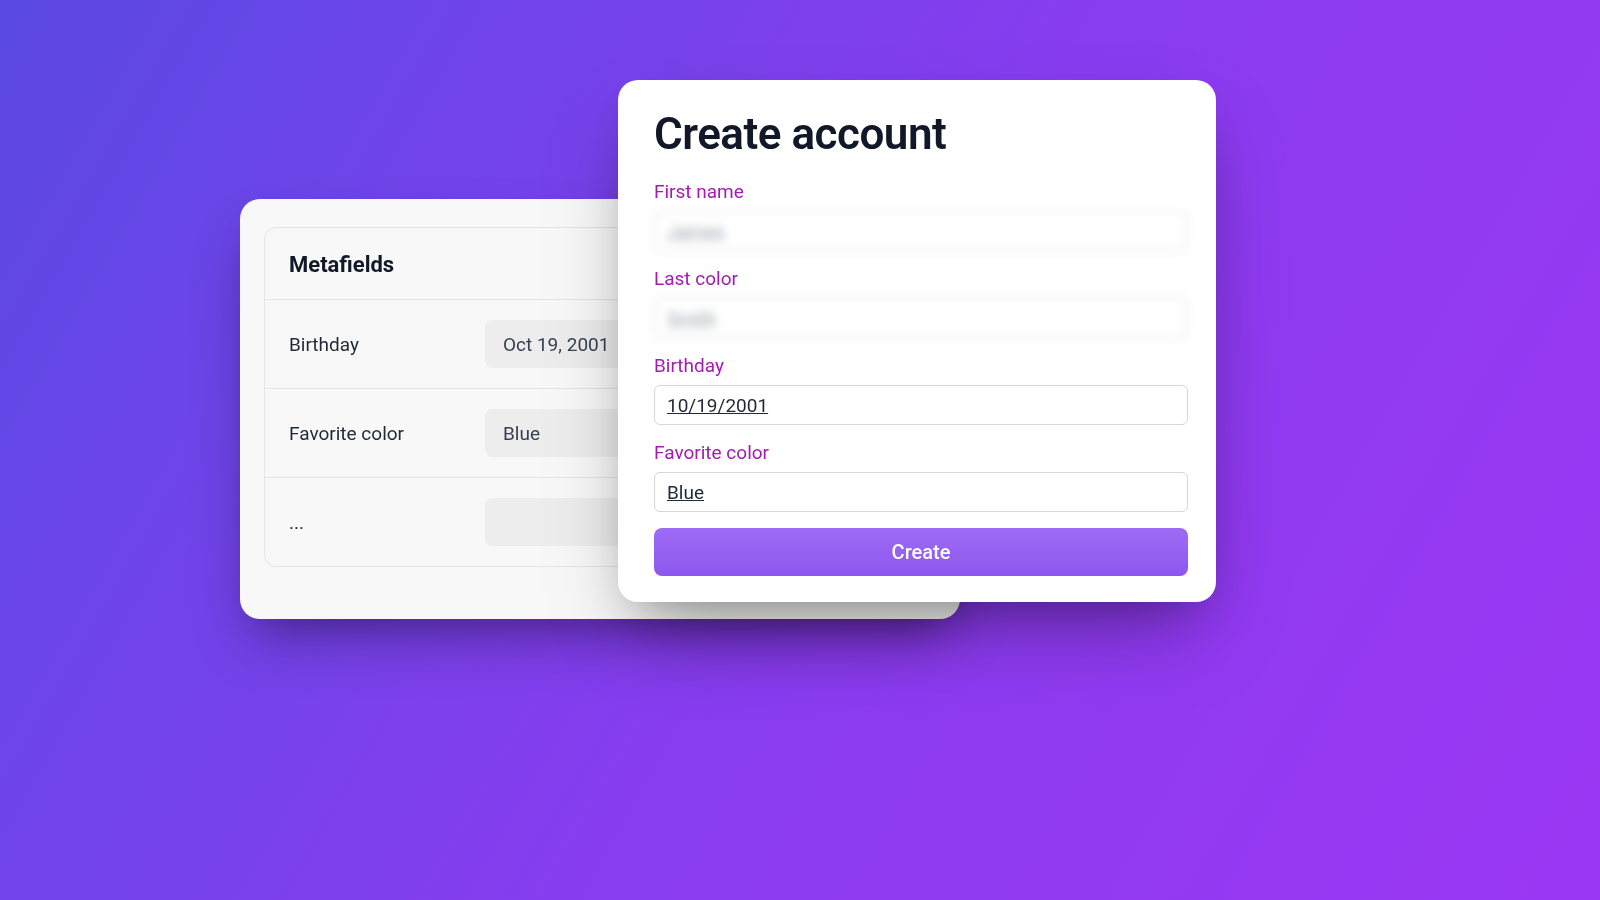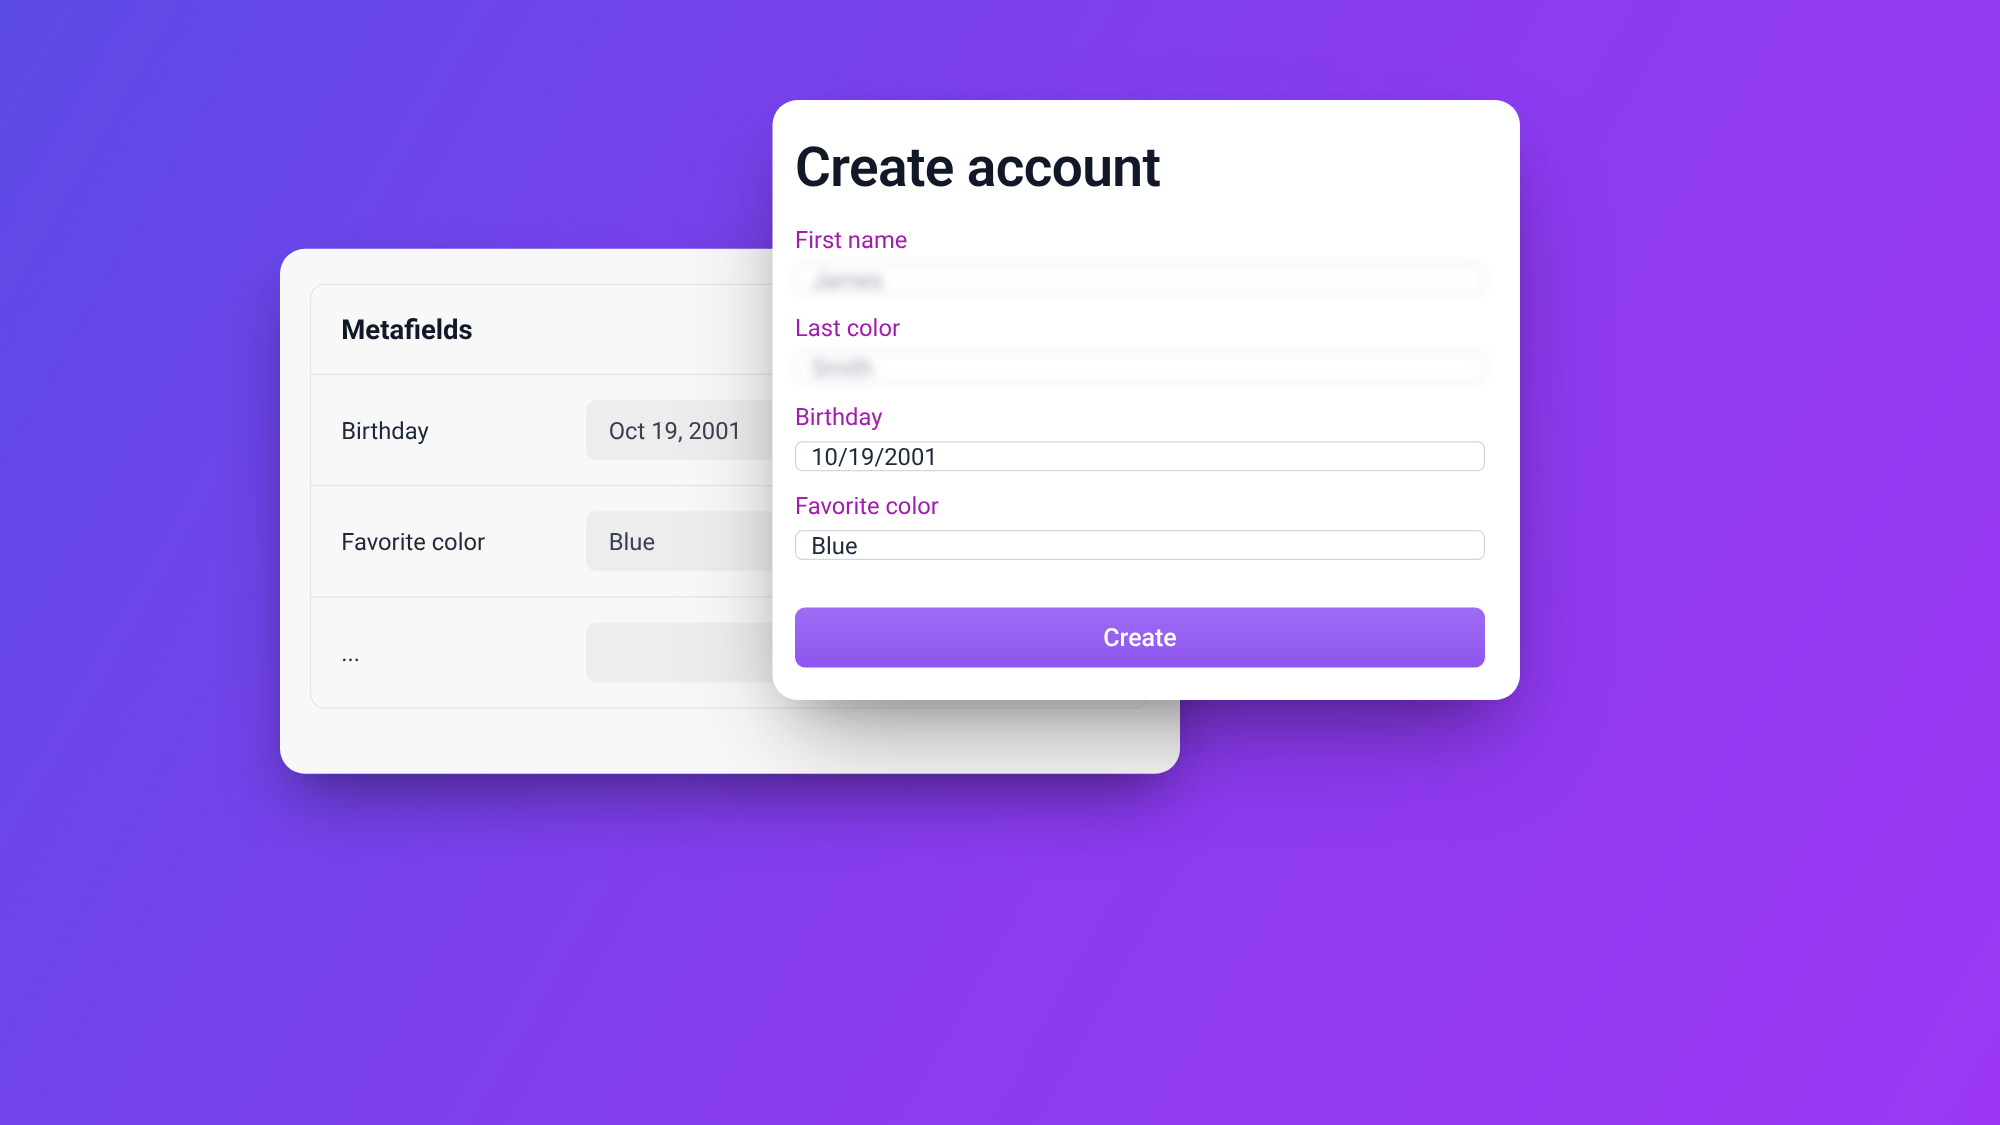--- a/index.html
+++ b/index.html
@@ -7,21 +7,21 @@
   body {
     font-family: -apple-system, BlinkMacSystemFont, "Segoe UI", Roboto, "Helvetica Neue", Arial, sans-serif;
     background: linear-gradient(120deg, #5b4ae4 0%, #8a3cf0 55%, #9b37f4 100%);
     position: relative;
     color: #1f2937;
   }
 
   
   .metafields-card {
     position: absolute;
-    left: 224px;
+    left: 240px;
     top: 199px;
     width: 720px;
     height: 420px;
     background: #f8f8f8;
     border-radius: 20px;
     box-shadow: 0 30px 60px -12px rgba(0,0,0,0.30), 0 18px 36px -18px rgba(0,0,0,0.25);
     padding: 28px 24px 24px 24px;
   }
   .metafields-inner {
     border: 1px solid #e5e5e5;
@@ -64,57 +64,58 @@
 
   
   .account-card {
     position: absolute;
     left: 618px;
     top: 80px;
     width: 598px;
     background: #ffffff;
     border-radius: 20px;
     box-shadow: 0 40px 80px -20px rgba(0,0,0,0.35), 0 20px 40px -20px rgba(0,0,0,0.25);
-    padding: 28px 28px 26px 18px;
+    padding: 28px 28px 26px 36px;
   }
   .account-title {
     font-size: 44px;
     font-weight: 600;
     letter-spacing: -0.5px;
     color: #111827;
     margin-bottom: 20px;
   }
   .form-group { margin-bottom: 16px; }
   .form-label {
     display: block;
     font-size: 19px;
     color: #a21caf;
     margin-bottom: 8px;
   }
   .form-input {
     width: 100%;
-    height: 24px;
+    height: 40px;
     border: 1px solid #d6d6d6;
     border-radius: 6px;
     padding: 0 12px;
     font-size: 19px;
     color: #1f2937;
     background: #ffffff;
     outline: none;
     font-family: inherit;
+    text-decoration: underline;
   }
   .form-input.blurred {
     color: #9ca3af;
     filter: blur(4px);
     -webkit-filter: blur(4px);
   }
   .create-button {
     width: 100%;
     height: 48px;
-    margin-top: 22px;
+    margin-top: 0;
     background: linear-gradient(180deg, #9d6cf4 0%, #8d56ef 100%);
     border: none;
     border-radius: 8px;
     color: #ffffff;
     font-size: 20px;
     font-weight: 500;
     cursor: pointer;
     font-family: inherit;
   }
 </style>

